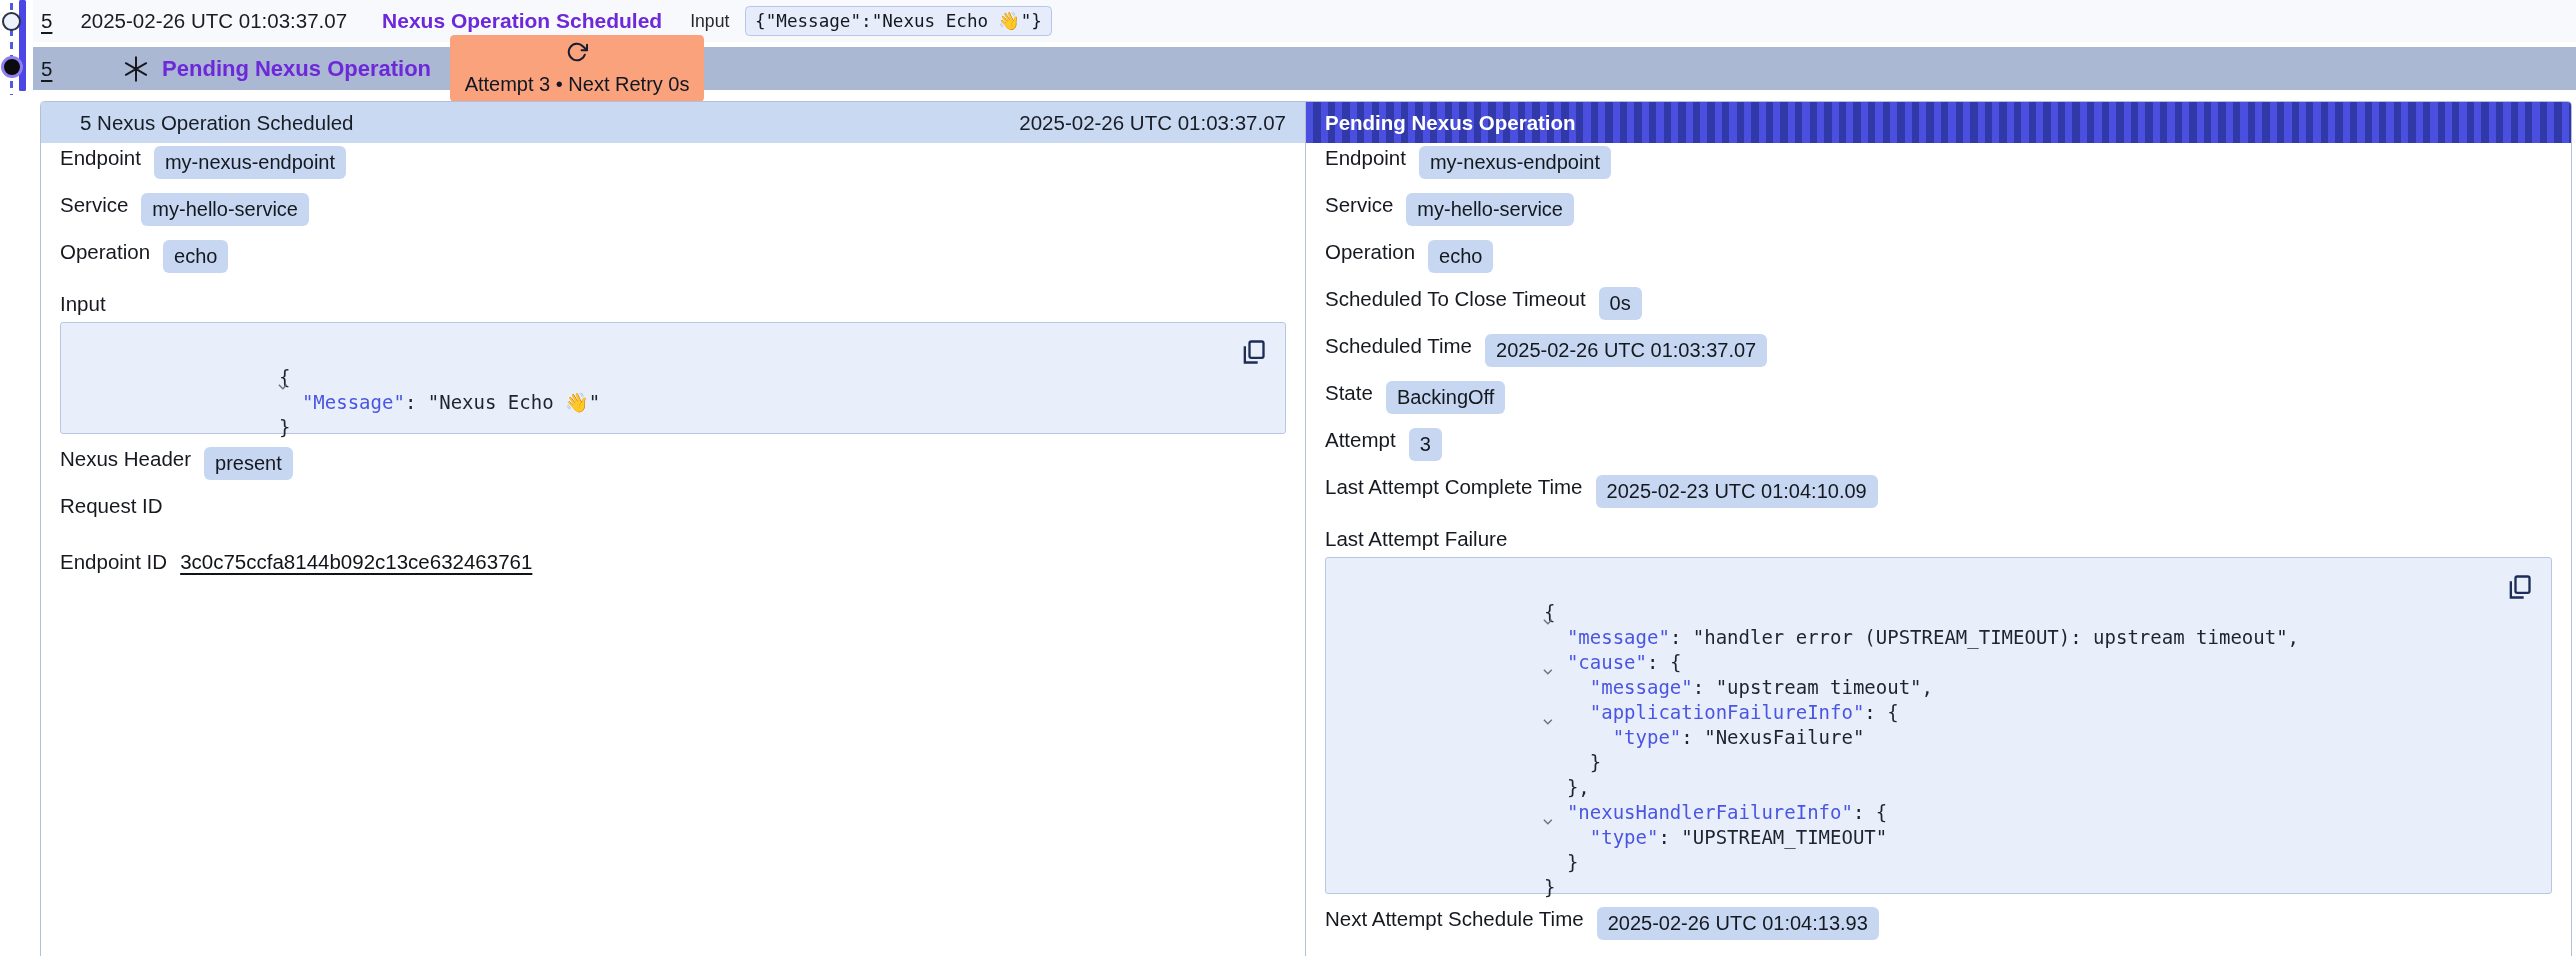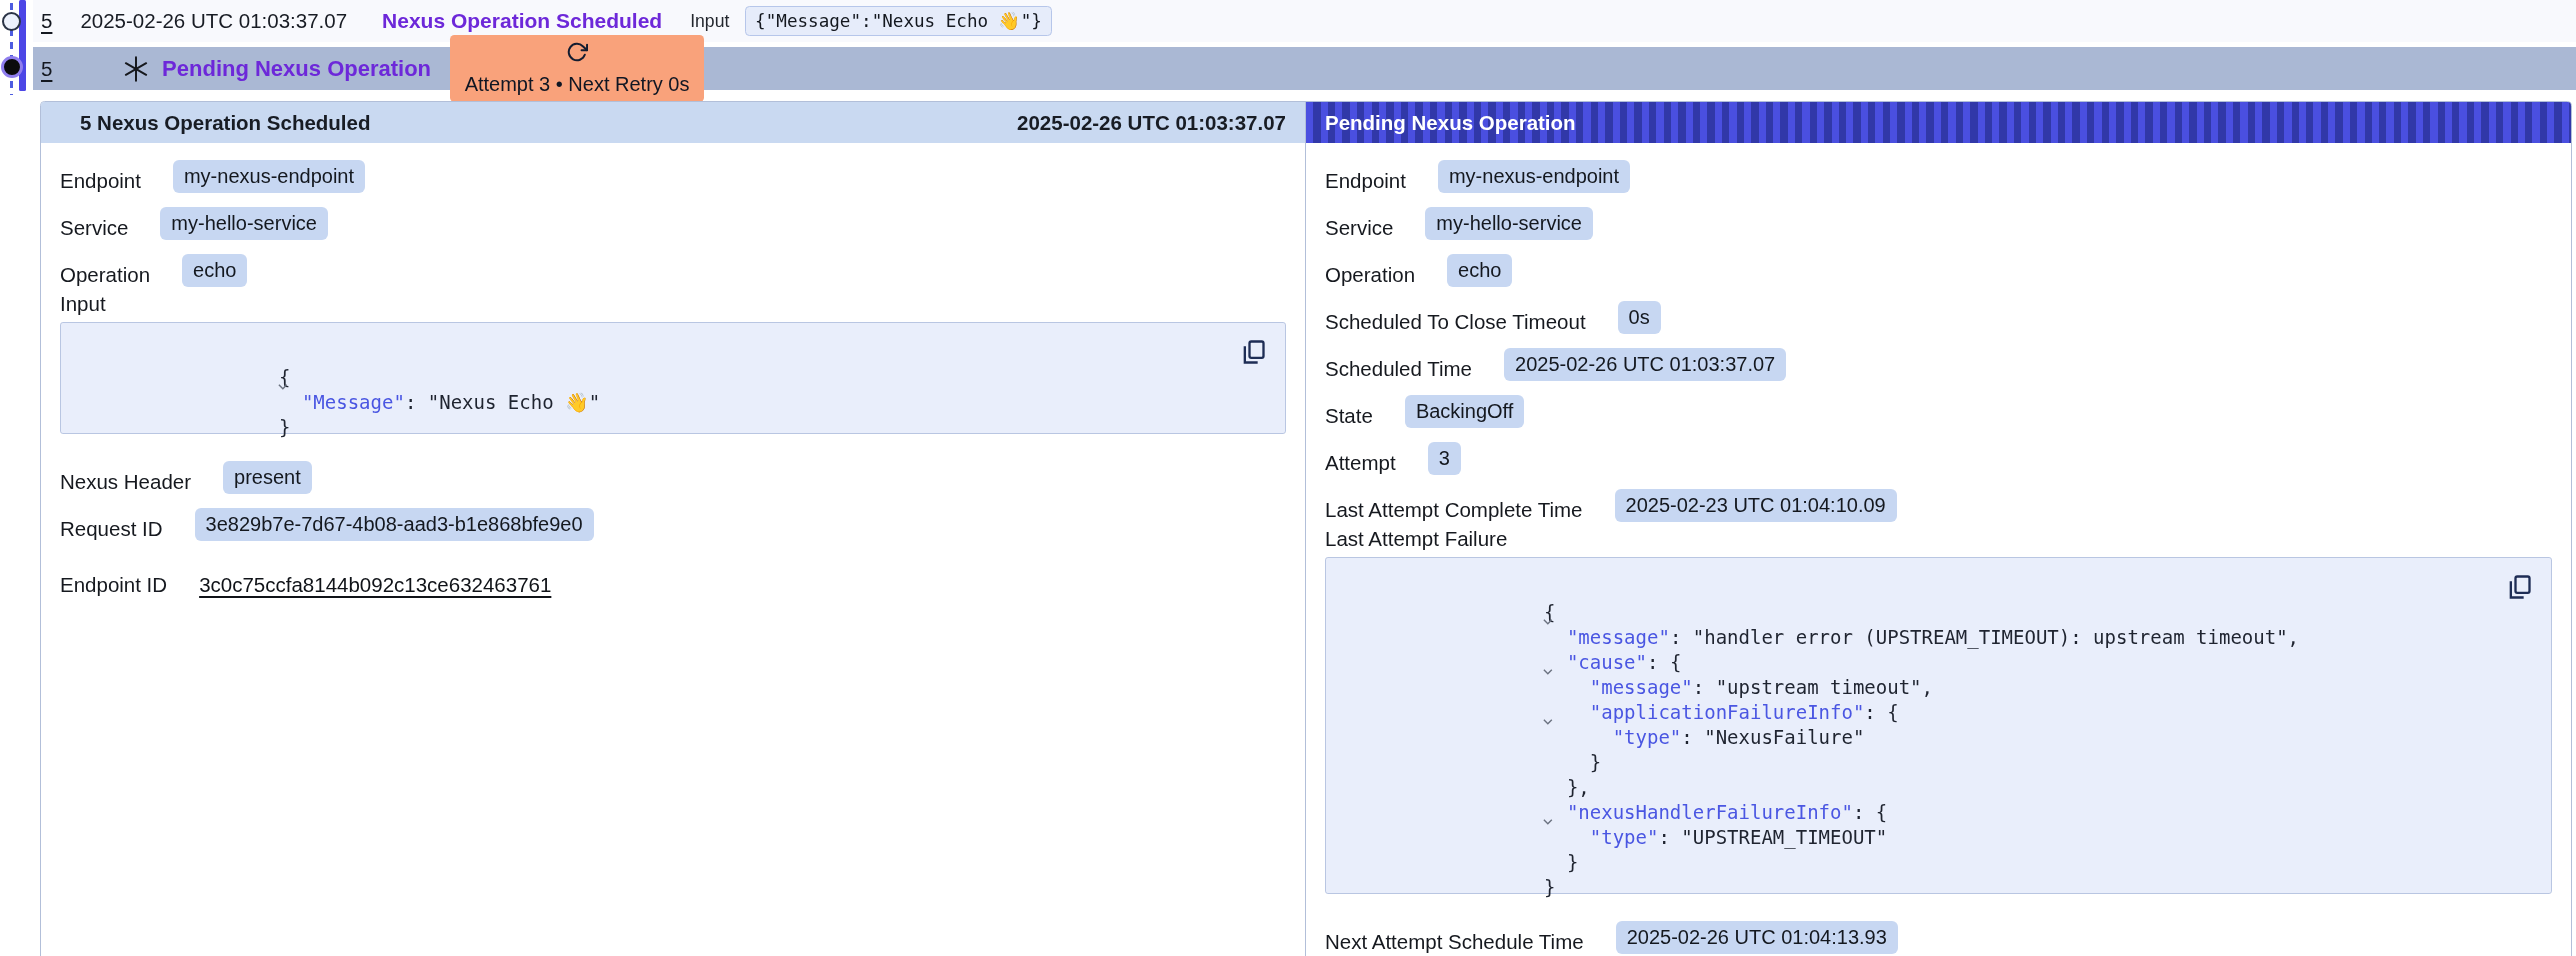--- a/index.html
+++ b/index.html
@@ -38,26 +38,26 @@
   
   .detail { position:absolute; left:40px; top:101px; width:2532px; height:937px;
     border:1.5px solid var(--container_border); border-radius:4.4px; background:#fff;
     display:flex; overflow:hidden; }
   .panel { height:100%; }
   .panel-left { width:1265px; border-right:1.5px solid var(--container_border); }
   .panel-right { flex:1; }
 
   .panel-header { height:41px; display:flex; align-items:center; justify-content:space-between;
     padding:0 19px; font-size:20.5px; }
-  .panel-header.scheduled { background:var(--panel_header_bg); color:#181c24; font-weight:700;padding-left:39px; }
+  .panel-header.scheduled { background:var(--panel_header_bg); color:#181c24; font-weight:400;padding-left:39px; }
   .panel-header.pending { color:#ffffff; font-weight:700;
     background:repeating-linear-gradient(90deg, var(--stripe_light) 0 7.3px, var(--stripe_dark) 7.3px 14.6px); }
 
   .panel-body { padding:2.9px 19px 0 19px; }
-  .field { height:47px; display:flex; align-items:flex-end; gap:32px; font-size:20.5px; }
+  .field { height:47px; display:flex; align-items:flex-start; gap:13px; font-size:20.5px; }
   .field-label { color:#16191f; }
   .chip { background:var(--chip_bg); border-radius:6px; padding:5.1px 11px; font-size:20px; color:#14181f; }
   .link-value { font-size:20.5px; color:#101318; text-decoration:underline; text-underline-offset:4.4px; cursor:pointer; }
   .section-label { height:35px; display:flex; align-items:center; font-size:20.5px; color:#16191f; }
 
   
   .codeblock { position:relative; background:var(--code_bg); border:1.5px solid var(--code_border);
     border-radius:2.9px; padding:17.6px 51px 17.6px 0;
     font-family:"DejaVu Sans Mono", monospace; font-size:19px; color:#1f2430; }
   .code-line { position:relative; padding-left:35px; height:25px; line-height:25px; white-space:pre; }
@@ -163,21 +163,20 @@
         <div class="mt18">
 
             <div class="field">
               <span class="field-label">Nexus Header</span>
               <span class="chip">present</span>
             </div>
 
 
             <div class="field">
               <span class="field-label">Request ID</span>
-              <span class="chip">3e829b7e-7d67-4b08-aad3-b1e868bfe9e0</span>
             </div>
           </div>
 
         <div class="field mt12">
           <span class="field-label">Endpoint ID</span>
           <span class="link-value">3c0c75ccfa8144b092c13ce632463761</span>
         </div>
       </div>
     </div>
 

